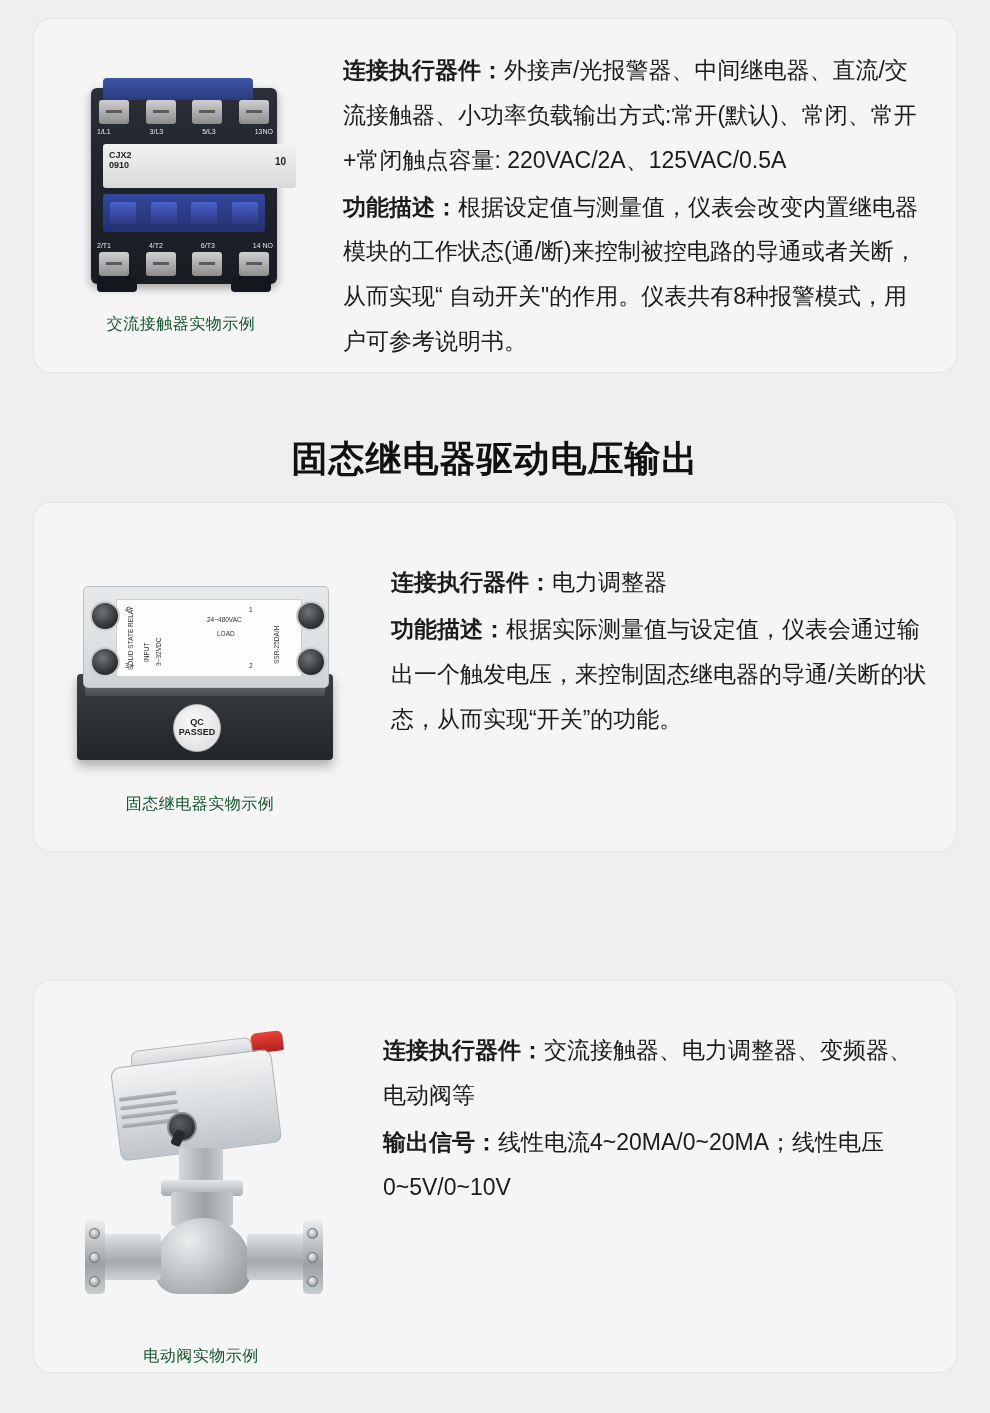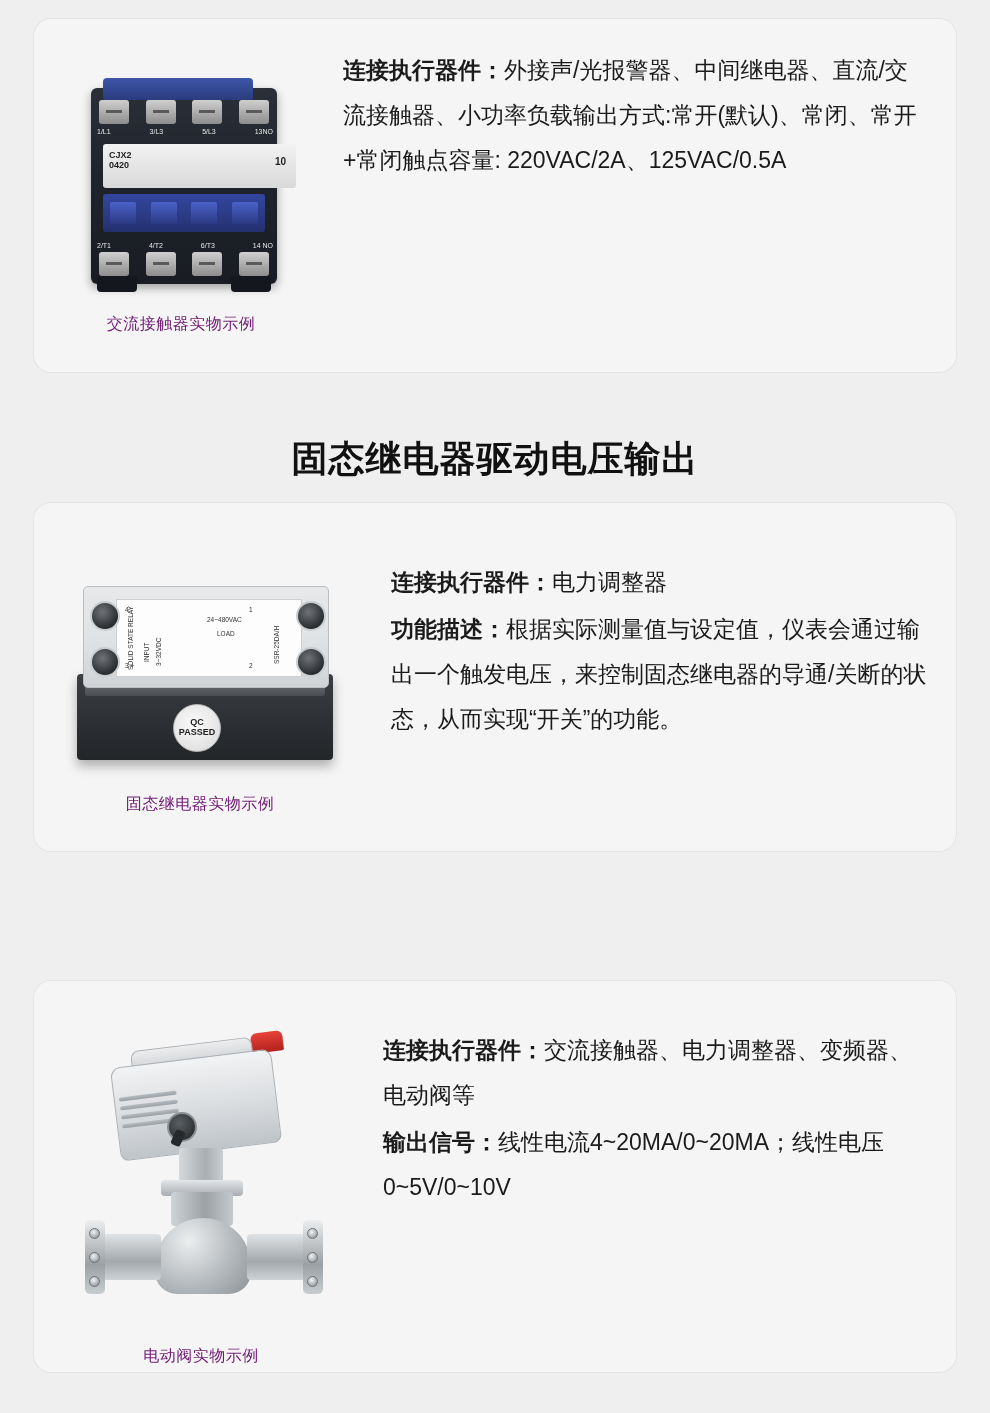--- a/index.html
+++ b/index.html
@@ -34,21 +34,21 @@
   .card-img {
     position: relative;
     flex: 0 0 auto;
     display: flex;
     flex-direction: column;
     align-items: center;
     justify-content: flex-start;
   }
   .caption {
     font-size: 16px;
-    color: #701a75;
+    color: #14532d;
     letter-spacing: 0.5px;
     text-align: center;
     margin-top: 6px;
   }
   .card-text {
     flex: 1 1 auto;
     box-sizing: border-box;
   }
   .para {
     font-size: 23px;
@@ -402,21 +402,21 @@
         <div class="ct-labelrow top">
           <span>1/L1</span>
           <span>3/L3</span>
           <span>5/L3</span>
           <span>13NO</span>
         </div>
 
         <div class="ct-mid">
           <span class="mk">
             <span>CJX2</span><br>
-            <span>0420</span>
+            <span>0910</span>
           </span>
           <span class="num">10</span>
         </div>
 
         <div class="ct-bluebar">
           <i></i>
           <i></i>
           <i></i>
           <i></i>
         </div>
@@ -436,20 +436,23 @@
 
         <div class="ct-foot l"></div>
         <div class="ct-foot r"></div>
       </div>
       <div class="caption">交流接触器实物示例</div>
     </div>
 
     <div class="card-text" style="padding-left:42px; padding-top:8px;">
       <p class="para">
         <b>连接执行器件：</b><span>外接声/光报警器、中间继电器、直流/交流接触器、小功率负载输出方式:常开(默认)、常闭、常开+常闭触点容量: 220VAC/2A、125VAC/0.5A</span>
+      </p>
+      <p class="para">
+        <b>功能描述：</b><span>根据设定值与测量值，仪表会改变内置继电器模块的工作状态(通/断)来控制被控电路的导通或者关断，从而实现“ 自动开关"的作用。仪表共有8种报警模式，用户可参考说明书。</span>
       </p>
     </div>
   </div>
 
   <div class="section-title" id="title-ssr">固态继电器驱动电压输出</div>
 
   <div class="card" id="card-ssr">
 
     <div class="card-img">
       <div class="ssr">

